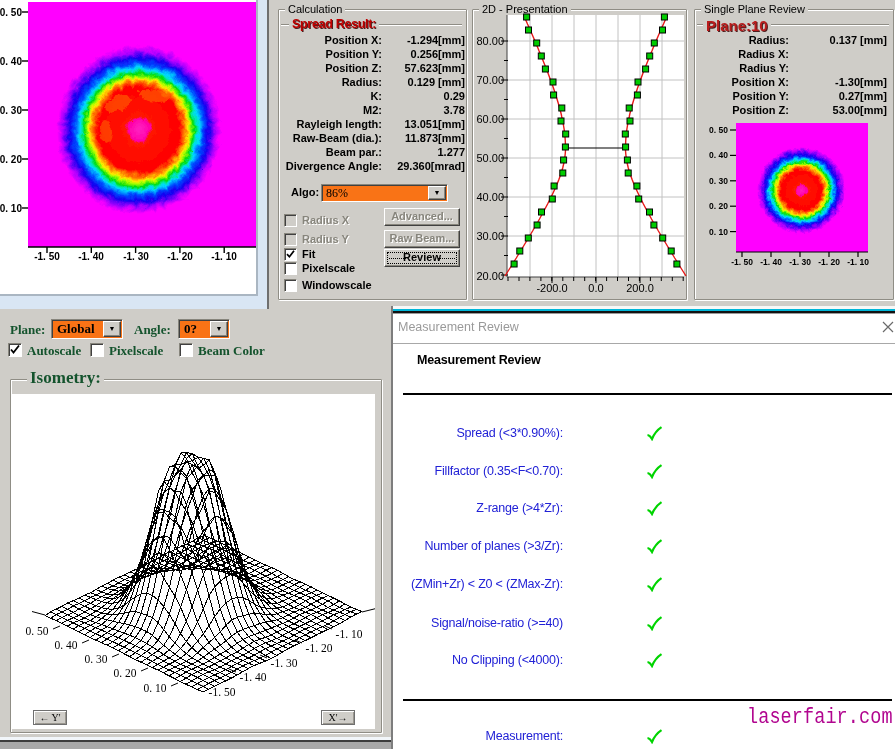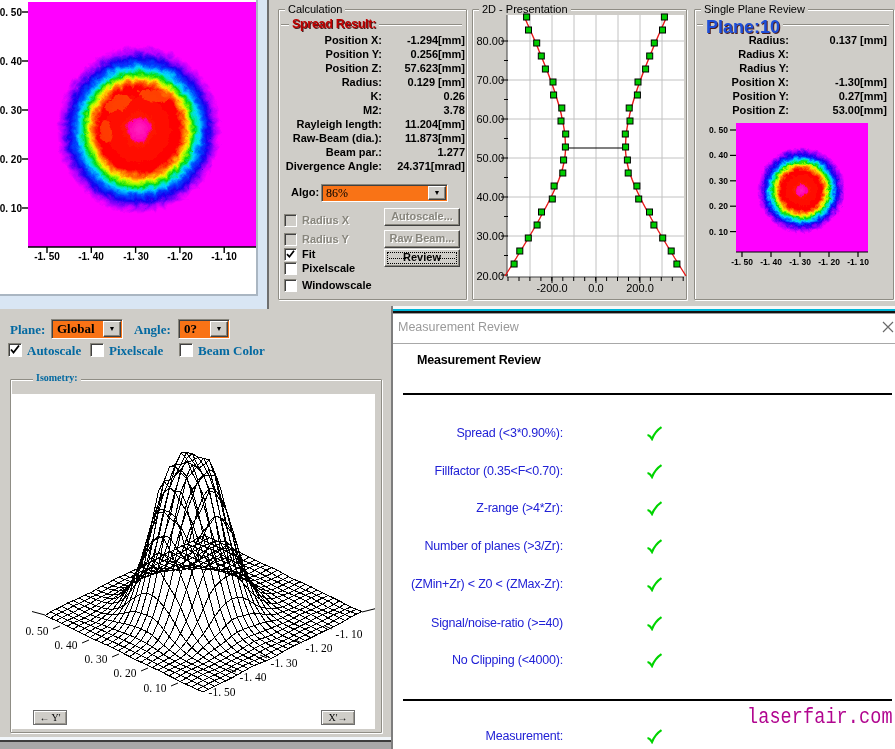--- a/index.html
+++ b/index.html
@@ -14,21 +14,21 @@
  box-shadow:inset -1px -1px 0 #87857c;font-size:11px;font-weight:bold;text-align:center;}
 .btn.dis{color:#87857c;text-shadow:1px 1px 0 #ffffff;}
 .cb{position:absolute;width:11px;height:11px;background:#fff;border:1px solid;
  border-color:#87857c #ffffff #ffffff #87857c;box-shadow:inset 1px 1px 0 #404040;}
 .cb.dis{background:#cfcdc8;}
 .combo{position:absolute;background:#f97316;border:1px solid;border-color:#87857c #ffffff #ffffff #87857c;
  box-shadow:inset 1px 1px 0 #404040;}
 .cbtn{position:absolute;right:1px;top:1px;bottom:1px;width:16px;background:#cfcdc8;border:1px solid;
  border-color:#ffffff #404040 #404040 #ffffff;box-shadow:inset -1px -1px 0 #87857c;
  font-size:7px;text-align:center;color:#000;}
-.serif{font-family:"Liberation Serif",serif;font-weight:bold;font-size:13px;color:#0369a1;position:absolute;white-space:nowrap;}
+.serif{font-family:"Liberation Serif",serif;font-weight:bold;font-size:13px;color:#14532d;position:absolute;white-space:nowrap;}
 .blue{position:absolute;font-size:12.5px;letter-spacing:-0.2px;color:#2121d6;text-align:right;white-space:nowrap;}
 </style></head><body>
 
 <div class="abs" style="left:0;top:0;width:260px;height:297px;background:#fff;"></div>
 <svg width="270" height="310" style="position:absolute;left:0;top:0" font-family="Liberation Sans, sans-serif">
 <defs>
 <radialGradient id="blob1" cx="0.5" cy="0.5" r="0.5">
 <stop offset="0" stop-color="#ff20c0"></stop>
 <stop offset="0.135" stop-color="#ff00aa"></stop>
 <stop offset="0.165" stop-color="#ff1400"></stop>
@@ -94,50 +94,50 @@
 <div class="abs" style="left:289px;top:17px;background:#cfcdc8;padding:0 3px;font-size:12.5px;font-weight:bold;letter-spacing:-0.3px;color:#c00000;text-shadow:1px 1px 0 #4d1f1f;white-space:nowrap;">Spread Result:</div>
 <div class="rlab" style="left:282px;top:34px;width:100px;">Position X:</div>
 <div class="rlab" style="left:365px;top:34px;width:100px;">-1.294[mm]</div>
 <div class="rlab" style="left:282px;top:48px;width:100px;">Position Y:</div>
 <div class="rlab" style="left:365px;top:48px;width:100px;">0.256[mm]</div>
 <div class="rlab" style="left:282px;top:62px;width:100px;">Position Z:</div>
 <div class="rlab" style="left:365px;top:62px;width:100px;">57.623[mm]</div>
 <div class="rlab" style="left:282px;top:76px;width:100px;">Radius:</div>
 <div class="rlab" style="left:365px;top:76px;width:100px;">0.129 [mm]</div>
 <div class="rlab" style="left:282px;top:90px;width:100px;">K:</div>
-<div class="rlab" style="left:365px;top:90px;width:100px;">0.26</div>
+<div class="rlab" style="left:365px;top:90px;width:100px;">0.29</div>
 <div class="rlab" style="left:282px;top:104px;width:100px;">M2:</div>
 <div class="rlab" style="left:365px;top:104px;width:100px;">3.78</div>
 <div class="rlab" style="left:282px;top:118px;width:100px;">Rayleigh length:</div>
-<div class="rlab" style="left:365px;top:118px;width:100px;">11.204[mm]</div>
+<div class="rlab" style="left:365px;top:118px;width:100px;">13.051[mm]</div>
 <div class="rlab" style="left:282px;top:132px;width:100px;">Raw-Beam (dia.):</div>
 <div class="rlab" style="left:365px;top:132px;width:100px;">11.873[mm]</div>
 <div class="rlab" style="left:282px;top:146px;width:100px;">Beam par.:</div>
 <div class="rlab" style="left:365px;top:146px;width:100px;">1.277</div>
 <div class="rlab" style="left:282px;top:160px;width:100px;">Divergence Angle:</div>
-<div class="rlab" style="left:365px;top:160px;width:100px;">24.371[mrad]</div>
+<div class="rlab" style="left:365px;top:160px;width:100px;">29.360[mrad]</div>
 <div class="lab" style="left:291px;top:186px;font-weight:bold;">Algo:</div>
 <div class="combo" style="left:321px;top:184px;width:125px;height:16px;">
     <span style="position:absolute;left:4px;top:1px;font-size:12px;font-family:'Liberation Serif',serif;">86%</span>
     <span class="cbtn" style="line-height:12px;">▼</span>
   </div>
 <div class="cb dis" style="left:284px;top:214px;"></div>
 <div class="lab" style="left:302px;top:214px;color:#87857c;text-shadow:1px 1px 0 #fff;">Radius X</div>
 <div class="cb dis" style="left:284px;top:233px;"></div>
 <div class="lab" style="left:302px;top:233px;color:#87857c;text-shadow:1px 1px 0 #fff;">Radius Y</div>
 <div class="cb " style="left:284px;top:248px;"></div>
 <svg width="11" height="11" style="position:absolute;left:285px;top:249px">
     <path d="M2,5.2 L4.4,7.8 L9,1.8" fill="none" stroke="#000" stroke-width="1.7"></path>
   </svg>
 <div class="lab" style="left:302px;top:248px;">Fit</div>
 <div class="cb " style="left:284px;top:262px;"></div>
 <div class="lab" style="left:302px;top:262px;">Pixelscale</div>
 <div class="cb " style="left:284px;top:279px;"></div>
 <div class="lab" style="left:302px;top:279px;">Windowscale</div>
-<div class="btn dis" style="left:384px;top:208px;width:74px;height:16px;line-height:15px;">Autoscale...</div>
+<div class="btn dis" style="left:384px;top:208px;width:74px;height:16px;line-height:15px;">Advanced...</div>
 <div class="btn dis" style="left:384px;top:230px;width:74px;height:16px;line-height:15px;">Raw Beam...</div>
 <div class="btn" style="left:384px;top:249px;width:74px;height:16px;line-height:15px;"><div style="position:absolute;left:2px;top:2px;right:2px;bottom:2px;border:1px dotted #000;"></div><div style="position:absolute;left:4px;top:8px;width:17px;border-top:1px dotted #000;"></div><div style="position:absolute;right:4px;top:8px;width:17px;border-top:1px dotted #000;"></div><span style="position:relative;">Review</span></div>
 <div class="gb" style="left:472px;top:9px;width:213px;height:289px;"></div>
 <div class="leg" style="left:479px;top:3px;">2D - Presentation</div>
 <svg width="240" height="300" style="position:absolute;left:460px;top:0px" font-family="Liberation Sans, sans-serif">
 <g transform="translate(-460,0)">
 <rect x="507" y="15" width="177" height="262" fill="#ffffff"></rect>
 <line x1="530" y1="15" x2="530" y2="277" stroke="#c2c2c2" stroke-width="1"></line>
 <line x1="552" y1="15" x2="552" y2="277" stroke="#c2c2c2" stroke-width="1"></line>
 <line x1="574" y1="15" x2="574" y2="277" stroke="#c2c2c2" stroke-width="1"></line>
@@ -237,21 +237,21 @@
 <text x="504" y="240" text-anchor="end" font-size="11" fill="#000">30.00</text>
 <text x="504" y="280" text-anchor="end" font-size="11" fill="#000">20.00</text>
 <text x="552" y="292" text-anchor="middle" font-size="11" fill="#000">-200.0</text>
 <text x="596" y="292" text-anchor="middle" font-size="11" fill="#000">0.0</text>
 <text x="640" y="292" text-anchor="middle" font-size="11" fill="#000">200.0</text>
 </g>
 </svg>
 <div class="gb" style="left:694px;top:9px;width:198px;height:289px;"></div>
 <div class="leg" style="left:701px;top:3px;">Single Plane Review</div>
 <div class="abs" style="left:697px;top:24px;width:192px;height:1px;background:#8f8d85;box-shadow:0 1px 0 #fff;"></div>
-<div class="abs" style="left:703px;top:17px;background:#cfcdc8;padding:0 3px;font-size:18px;font-weight:bold;color:#1d4ed8;text-shadow:1px 1px 0 #4d1f1f;white-space:nowrap;">Plane:10</div>
+<div class="abs" style="left:703px;top:17px;background:#cfcdc8;padding:0 3px;font-size:15px;font-weight:bold;color:#b91c1c;text-shadow:1px 1px 0 #4d1f1f;white-space:nowrap;">Plane:10</div>
 <div class="rlab" style="left:689px;top:34px;width:100px;">Radius:</div>
 <div class="rlab" style="left:787px;top:34px;width:100px;">0.137 [mm]</div>
 <div class="rlab" style="left:689px;top:48px;width:100px;">Radius X:</div>
 <div class="rlab" style="left:689px;top:62px;width:100px;">Radius Y:</div>
 <div class="rlab" style="left:689px;top:76px;width:100px;">Position X:</div>
 <div class="rlab" style="left:787px;top:76px;width:100px;">-1.30[mm]</div>
 <div class="rlab" style="left:689px;top:90px;width:100px;">Position Y:</div>
 <div class="rlab" style="left:787px;top:90px;width:100px;">0.27[mm]</div>
 <div class="rlab" style="left:689px;top:104px;width:100px;">Position Z:</div>
 <div class="rlab" style="left:787px;top:104px;width:100px;">53.00[mm]</div>
@@ -322,21 +322,21 @@
 <div class="cb" style="left:8px;top:343px;width:12px;height:12px;"></div>
 <svg width="12" height="12" style="position:absolute;left:9px;top:344px">
     <path d="M2,5.5 L4.5,8.5 L10,1.5" fill="none" stroke="#000" stroke-width="1.8"></path>
   </svg>
 <div class="serif" style="left:27px;top:343px;">Autoscale</div>
 <div class="cb" style="left:90px;top:343px;width:12px;height:12px;"></div>
 <div class="serif" style="left:109px;top:343px;">Pixelscale</div>
 <div class="cb" style="left:179px;top:343px;width:12px;height:12px;"></div>
 <div class="serif" style="left:198px;top:343px;">Beam Color</div>
 <div class="gb" style="left:10px;top:379px;width:370px;height:352px;"></div>
-<div class="leg serif" style="left:33px;top:372px;position:absolute;background:#cfcdc8;font-size:10px;">Isometry:</div>
+<div class="leg serif" style="left:27px;top:372px;position:absolute;background:#cfcdc8;font-size:17px;">Isometry:</div>
 <div class="abs" style="left:12px;top:394px;width:363px;height:335px;background:#fff;"></div>
 <svg width="363" height="335" style="position:absolute;left:12px;top:394px" font-family="Liberation Serif, serif">
 <g fill="none" stroke="#000" stroke-width="1" shape-rendering="optimizeSpeed">
 <path d="M191.0,298.1 L196.7,295.3 L202.4,292.4 L208.0,289.5 L213.7,286.9 L219.4,284.1 L225.1,281.0 L230.8,277.7 L236.4,274.5 L242.1,271.6 L247.8,269.3 L253.5,267.0 L259.1,264.5 L264.8,261.4 L270.5,258.0 L276.2,254.7 L281.9,251.8 L287.5,249.2 L293.2,246.6 L298.9,243.8 L304.6,240.9 L310.2,238.1 L315.9,235.4 L321.6,232.8 L327.3,229.8 L333.0,226.5 L338.6,223.1 L344.3,220.1 L350.0,217.6"></path>
 <path d="M185.4,295.5 L191.0,292.5 L196.7,289.4 L202.4,286.5 L208.1,283.9 L213.8,281.3 L219.4,278.3 L225.1,275.1 L230.8,271.9 L236.5,269.1 L242.1,266.7 L247.8,264.2 L253.5,261.4 L259.2,258.2 L264.9,255.0 L270.5,252.1 L276.2,249.5 L281.9,246.8 L287.6,243.9 L293.2,240.8 L298.9,237.8 L304.6,235.2 L310.3,232.7 L316.0,230.0 L321.6,226.9 L327.3,223.5 L333.0,220.4 L338.7,217.8 L344.4,215.4"></path>
 <path d="M179.7,292.9 L185.4,289.7 L191.1,286.4 L196.8,283.4 L202.4,280.9 L208.1,278.5 L213.8,275.7 L219.5,272.5 L225.1,269.4 L230.8,266.6 L236.5,264.0 L242.2,261.2 L247.9,258.0 L253.5,254.8 L259.2,252.0 L264.9,249.5 L270.6,247.1 L276.2,244.4 L281.9,241.2 L287.6,237.9 L293.3,235.0 L299.0,232.4 L304.6,229.8 L310.3,226.9 L316.0,223.8 L321.7,220.8 L327.4,218.2 L333.0,215.7 L338.7,212.9"></path>
 <path d="M174.1,290.3 L179.8,286.9 L185.4,283.4 L191.1,280.4 L196.8,278.0 L202.5,275.6 L208.1,272.9 L213.8,269.9 L219.5,266.8 L225.2,264.0 L230.9,261.2 L236.5,258.0 L242.2,254.5 L247.9,251.4 L253.6,248.9 L259.2,246.7 L264.9,244.4 L270.6,241.5 L276.3,238.3 L282.0,235.2 L287.6,232.4 L293.3,229.6 L299.0,226.7 L304.7,223.6 L310.4,220.8 L316.0,218.4 L321.7,216.1 L327.4,213.3 L333.1,210.0"></path>
 <path d="M168.4,287.6 L174.1,284.1 L179.8,280.6 L185.5,277.7 L191.1,275.3 L196.8,272.8 L202.5,270.0 L208.2,266.9 L213.9,263.8 L219.5,260.9 L225.2,257.8 L230.9,254.2 L236.6,250.6 L242.2,247.5 L247.9,245.2 L253.6,243.3 L259.3,241.0 L265.0,238.1 L270.6,235.2 L276.3,232.4 L282.0,229.8 L287.7,226.8 L293.4,223.6 L299.0,220.6 L304.7,218.2 L310.4,216.1 L316.1,213.5 L321.8,210.3 L327.4,206.9"></path>
 <path d="M162.8,284.7 L168.5,281.4 L174.1,278.0 L179.8,275.2 L185.5,272.7 L191.2,270.0 L196.9,266.8 L202.5,263.4 L208.2,260.1 L213.9,256.8 L219.6,253.2 L225.2,249.3 L230.9,245.6 L236.6,242.7 L242.3,240.5 L248.0,238.5 L253.6,236.3 L259.3,233.9 L265.0,231.6 L270.7,229.5 L276.4,227.0 L282.0,223.9 L287.7,220.8 L293.4,218.1 L299.1,215.8 L304.8,213.3 L310.4,210.3 L316.1,207.0 L321.8,204.1"></path>
 <path d="M157.1,281.8 L162.8,278.6 L168.5,275.5 L174.2,272.8 L179.9,270.2 L185.5,267.0 L191.2,263.1 L196.9,259.0 L202.6,255.1 L208.2,251.2 L213.9,246.9 L219.6,242.2 L225.3,238.1 L231.0,235.4 L236.6,233.5 L242.3,231.5 L248.0,229.5 L253.7,228.0 L259.4,227.0 L265.0,225.8 L270.7,223.7 L276.4,220.9 L282.1,218.2 L287.8,215.8 L293.4,213.2 L299.1,210.2 L304.8,206.9 L310.5,204.0 L316.1,201.5"></path>

